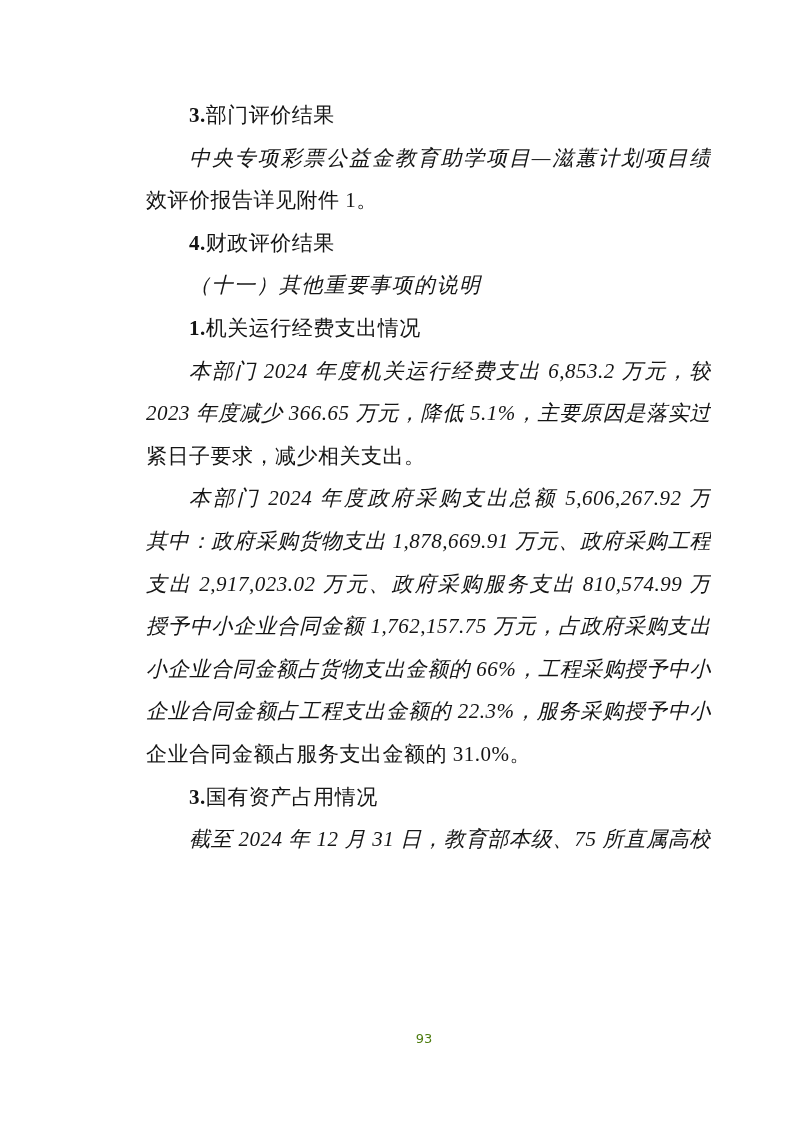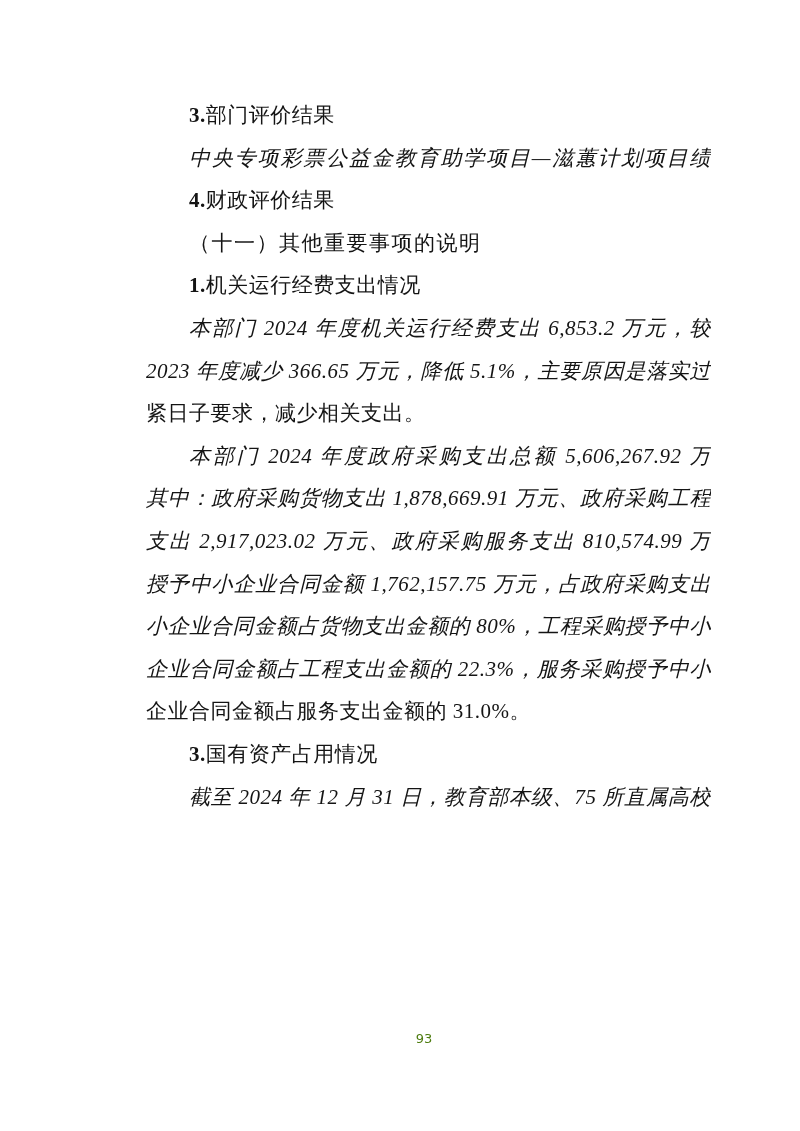--- a/index.html
+++ b/index.html
@@ -33,20 +33,21 @@
   }
   .line.indent {
     text-indent: 43px;
   }
   .line.j {
     text-align: justify;
     text-align-last: justify;
     font-style: italic;
   }
   .line.kai {
+    font-style: italic;
     letter-spacing: 1.5px;
   }
   .np {
     font-weight: bold;
   }
   .page-number {
     position: absolute;
     left: 0;
     top: 1031px;
     width: 100%;
@@ -56,30 +57,31 @@
     color: #4d7c0f;
   }
 </style>
 </head>
 <body>
 
 <div class="page">
   <div class="content">
       <div class="line indent"><b class="np">3.</b><span>部门评价结果</span></div>
       <div class="line indent j">中央专项彩票公益金教育助学项目—滋蕙计划项目绩</div>
+      <div class="line">效评价报告详见附件 1。</div>
       <div class="line indent"><b class="np">4.</b><span>财政评价结果</span></div>
       <div class="line indent kai">（十一）其他重要事项的说明</div>
       <div class="line indent"><b class="np">1.</b><span>机关运行经费支出情况</span></div>
       <div class="line indent j">本部门 2024 年度机关运行经费支出 6,853.2 万元，较</div>
       <div class="line j">2023 年度减少 366.65 万元，降低 5.1%，主要原因是落实过</div>
       <div class="line">紧日子要求，减少相关支出。</div>
       <div class="line indent j">本部门 2024 年度政府采购支出总额 5,606,267.92 万元，</div>
       <div class="line j">其中：政府采购货物支出 1,878,669.91 万元、政府采购工程</div>
       <div class="line j">支出 2,917,023.02 万元、政府采购服务支出 810,574.99 万元。</div>
       <div class="line j">授予中小企业合同金额 1,762,157.75 万元，占政府采购支出</div>
-      <div class="line j">小企业合同金额占货物支出金额的 80%，工程采购授予中小</div>
+      <div class="line j">小企业合同金额占货物支出金额的 66%，工程采购授予中小</div>
       <div class="line j">企业合同金额占工程支出金额的 22.3%，服务采购授予中小</div>
       <div class="line">企业合同金额占服务支出金额的 31.0%。</div>
       <div class="line indent"><b class="np">3.</b><span>国有资产占用情况</span></div>
       <div class="line indent j">截至 2024 年 12 月 31 日，教育部本级、75 所直属高校</div>
     </div>
   <div class="page-number">93</div>
 </div>
 
 </body></html>

